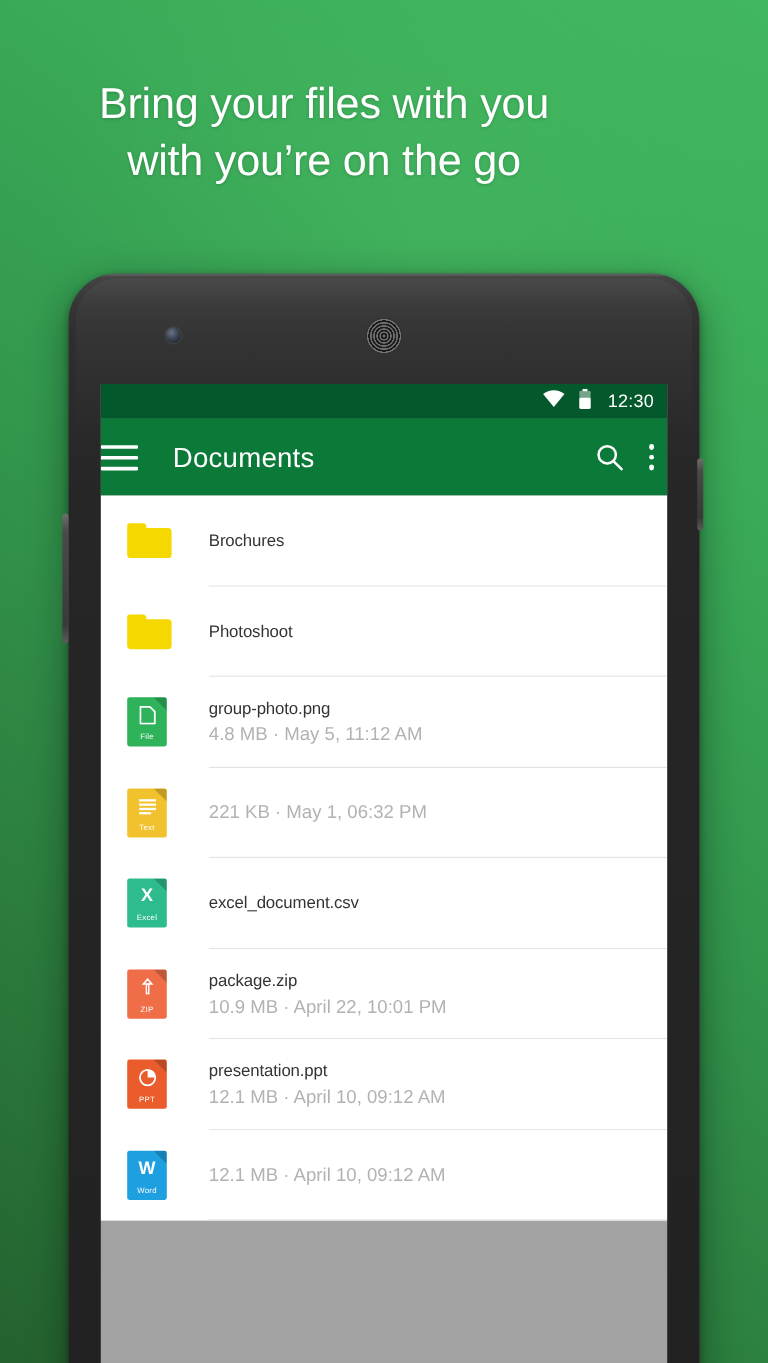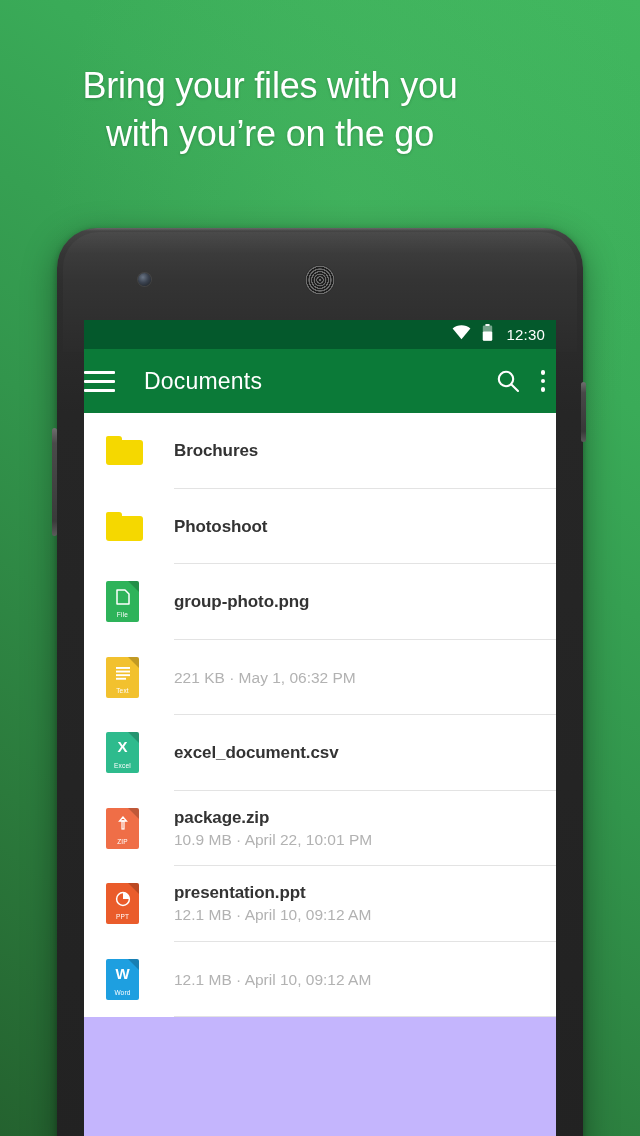--- a/index.html
+++ b/index.html
@@ -112,21 +112,21 @@
     background: linear-gradient(180deg, #6e6e6e 0%, #484848 18%, #383838 82%, #5a5a5a 100%);
   }
 
   
   #screen {
     position: absolute;
     left: 84px;
     top: 320px;
     width: 472px;
     height: 816px;
-    background: #c4b5fd;
+    background: #a3a3a3;
     overflow: hidden;
   }
 
   
   #status-bar {
     height: 29px;
     background: #04592c;
     display: flex;
     align-items: center;
     justify-content: flex-end;
@@ -224,22 +224,22 @@
     align-items: center;
     justify-content: flex-start;
     flex: 0 0 68px;
   }
   .row-text {
     flex: 1;
     min-width: 0;
     padding-right: 12px;
   }
   .row-title {
-    font-size: 17px;
-    font-weight: bold;
+    font-size: 14px;
+    font-weight: normal;
     color: #333333;
     line-height: 21px;
     letter-spacing: -0.1px;
     white-space: nowrap;
     overflow: hidden;
   }
   .row-sub {
     font-size: 15.5px;
     color: #b2b2b2;
     line-height: 20px;
@@ -402,20 +402,21 @@
           <div class="file-icon" style="background: rgb(46, 179, 90);">
             <span class="fold"></span>
             <span class="glyph"><svg width="14" height="16" viewBox="0 0 14 16">
                 <path d="M1 1 h8 l4 4 v10 h-12 z" fill="none" stroke="#ffffff" stroke-width="1.5" stroke-linejoin="round"></path>
               </svg></span>
             <span class="ftype">File</span>
           </div>
         </div>
         <div class="row-text">
           <div class="row-title">group-photo.png</div>
+          <div class="row-sub">4.8 MB · May 5, 11:12 AM</div>
         </div>
       </div>
       <div class="list-row">
         <div class="row-icon-wrap">
           <div class="file-icon" style="background: rgb(242, 193, 46);">
             <span class="fold"></span>
             <span class="glyph"><svg width="16" height="14" viewBox="0 0 16 14">
                 <rect x="1" y="1" width="14" height="1.9" fill="#ffffff"></rect>
                 <rect x="1" y="4.6" width="14" height="1.9" fill="#ffffff"></rect>
                 <rect x="1" y="8.2" width="14" height="1.9" fill="#ffffff"></rect>

